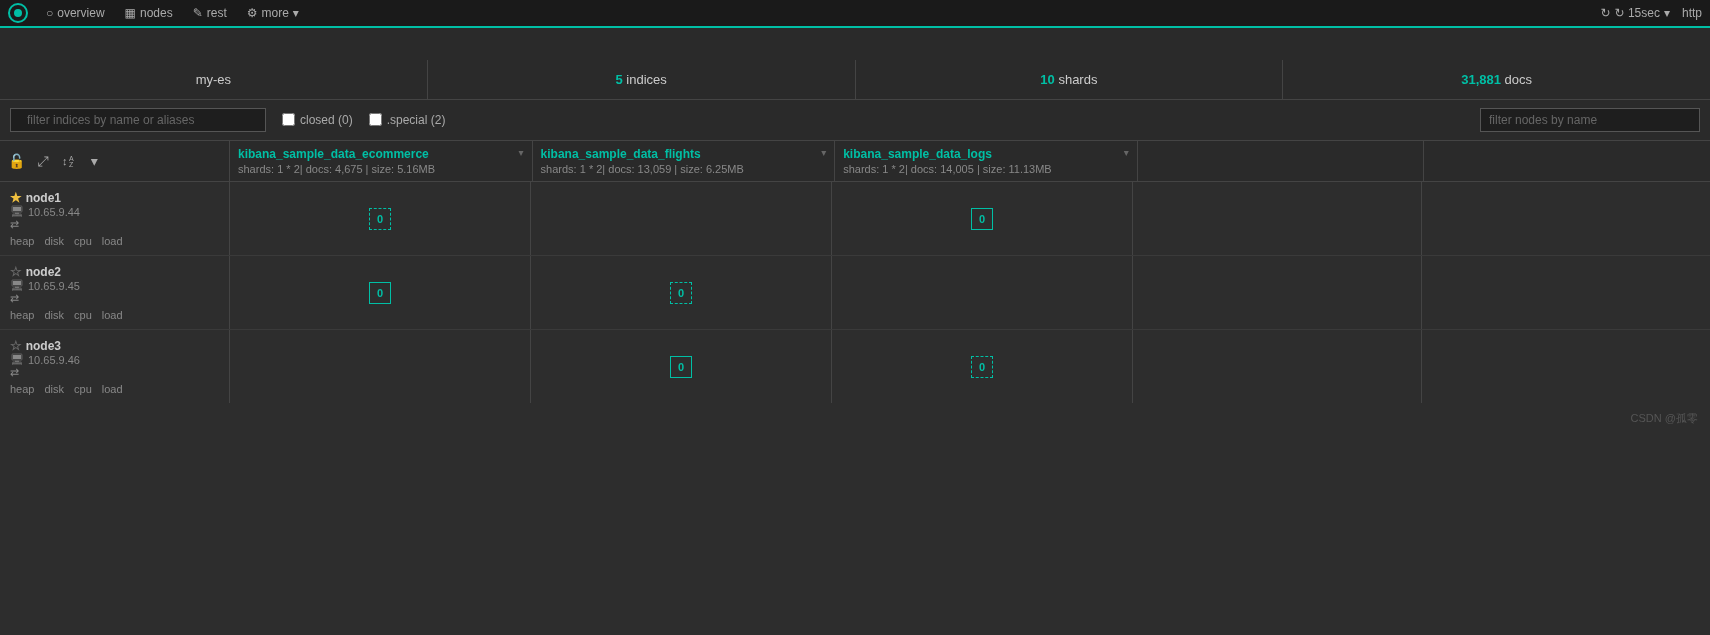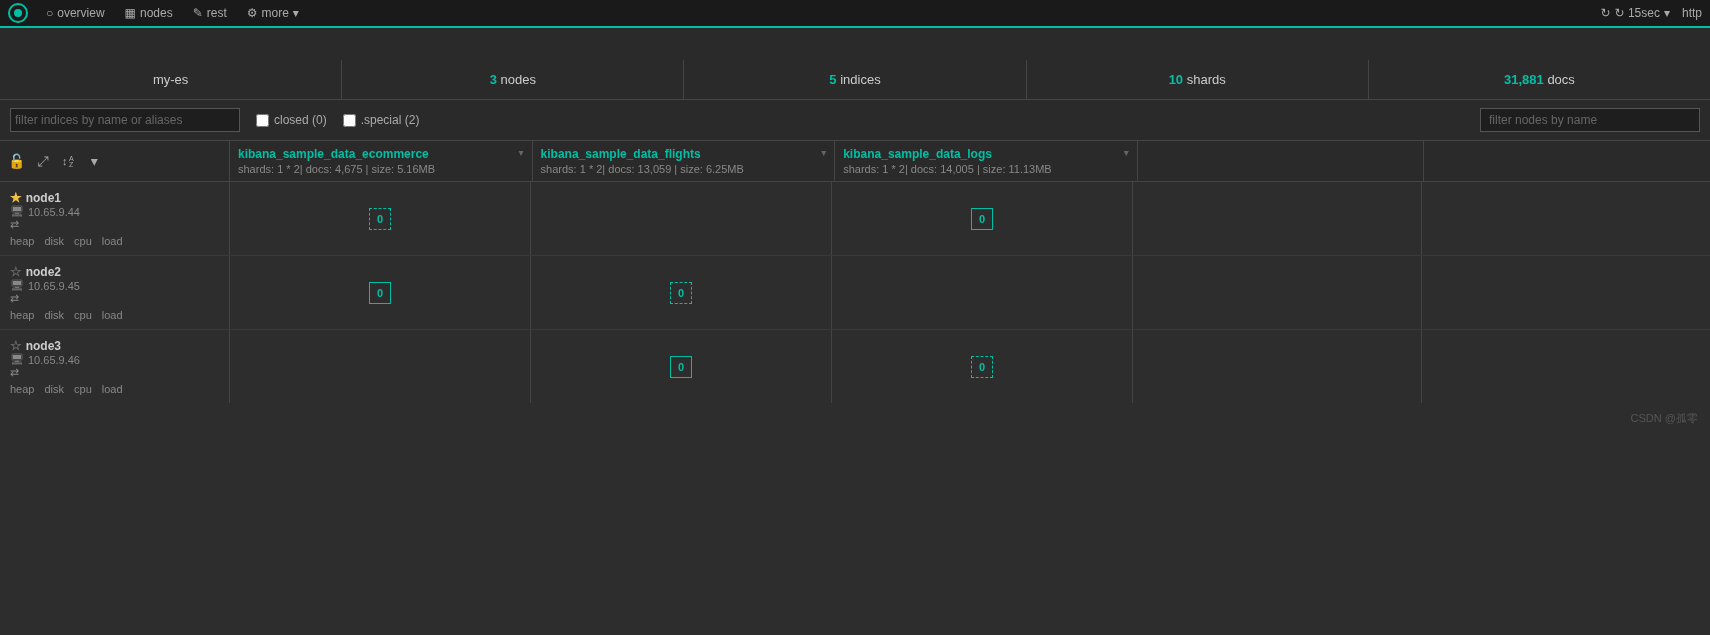--- a/index.html
+++ b/index.html
@@ -82,28 +82,28 @@
       align-items: center;
       padding: 8px 10px;
       background: #2a2a2a;
       border-bottom: 1px solid #444;
       gap: 16px;
     }
     .filter-input {
       background: #1e1e1e;
       border: 1px solid #555;
       color: #ffffff;
-      padding: 4px 4px;
-      font-size: 12px;
-      width: 230px;
+      padding: 4px 16px;
+      font-size: 12px;
+      width: 256px;
     }
     .filter-input::placeholder { color: #666; }
     .checkbox-label {
       display: flex;
-      align-items: flex-end;
+      align-items: flex-start;
       gap: 5px;
       color: #aaa;
       cursor: pointer;
     }
     .checkbox-label input[type="checkbox"] {
       width: 13px; height: 13px;
       accent-color: #555;
     }
     .filter-nodes-input {
       background: #1e1e1e;
@@ -297,24 +297,20 @@
       <span>↻ 15sec</span>
       <span>▾</span>
     </div>
     <span style="color:#aaa;">http</span>
   </div>
 </nav>
 
 <div class="summary-bar">
   <div class="summary-cell">
     <span>my-es</span>
-  </div>
-  <div class="summary-cell">
-    <span class="num">3</span>
-    <span>nodes</span>
   </div>
   <div class="summary-cell">
     <span class="num">5</span>
     <span>indices</span>
   </div>
   <div class="summary-cell">
     <span class="num">10</span>
     <span>shards</span>
   </div>
   <div class="summary-cell">

